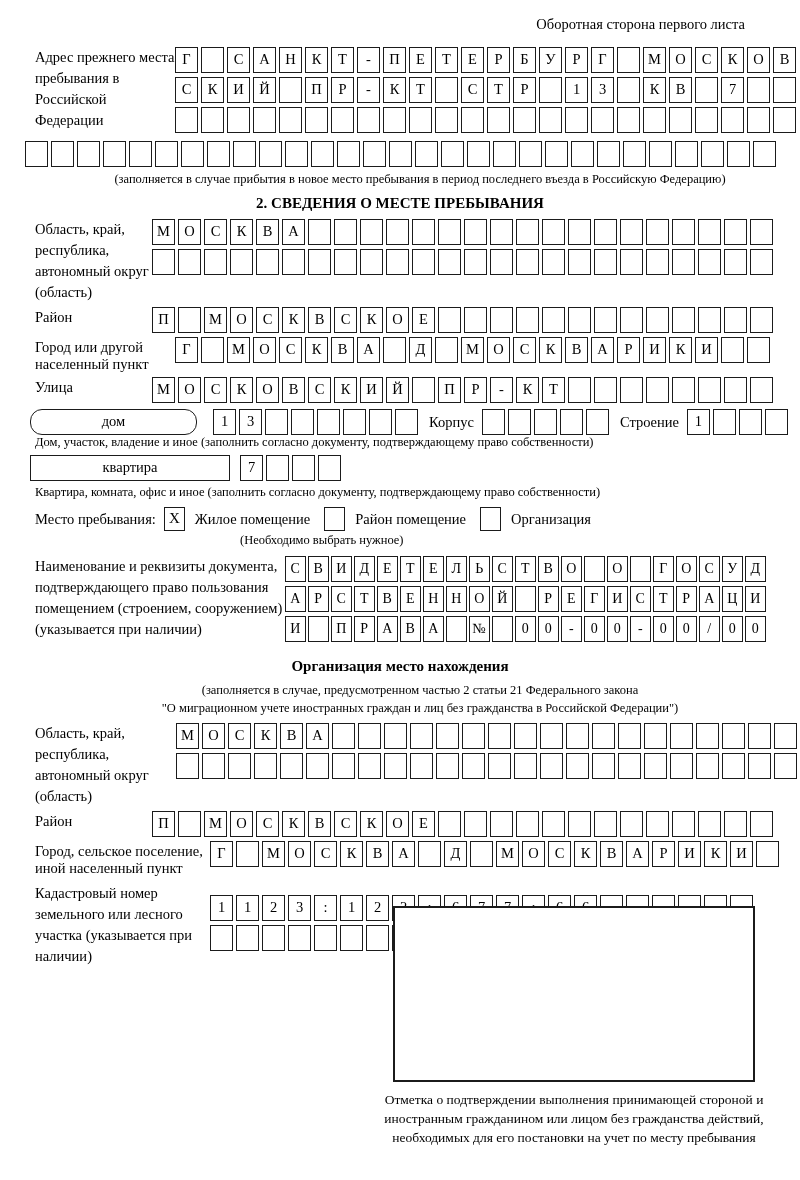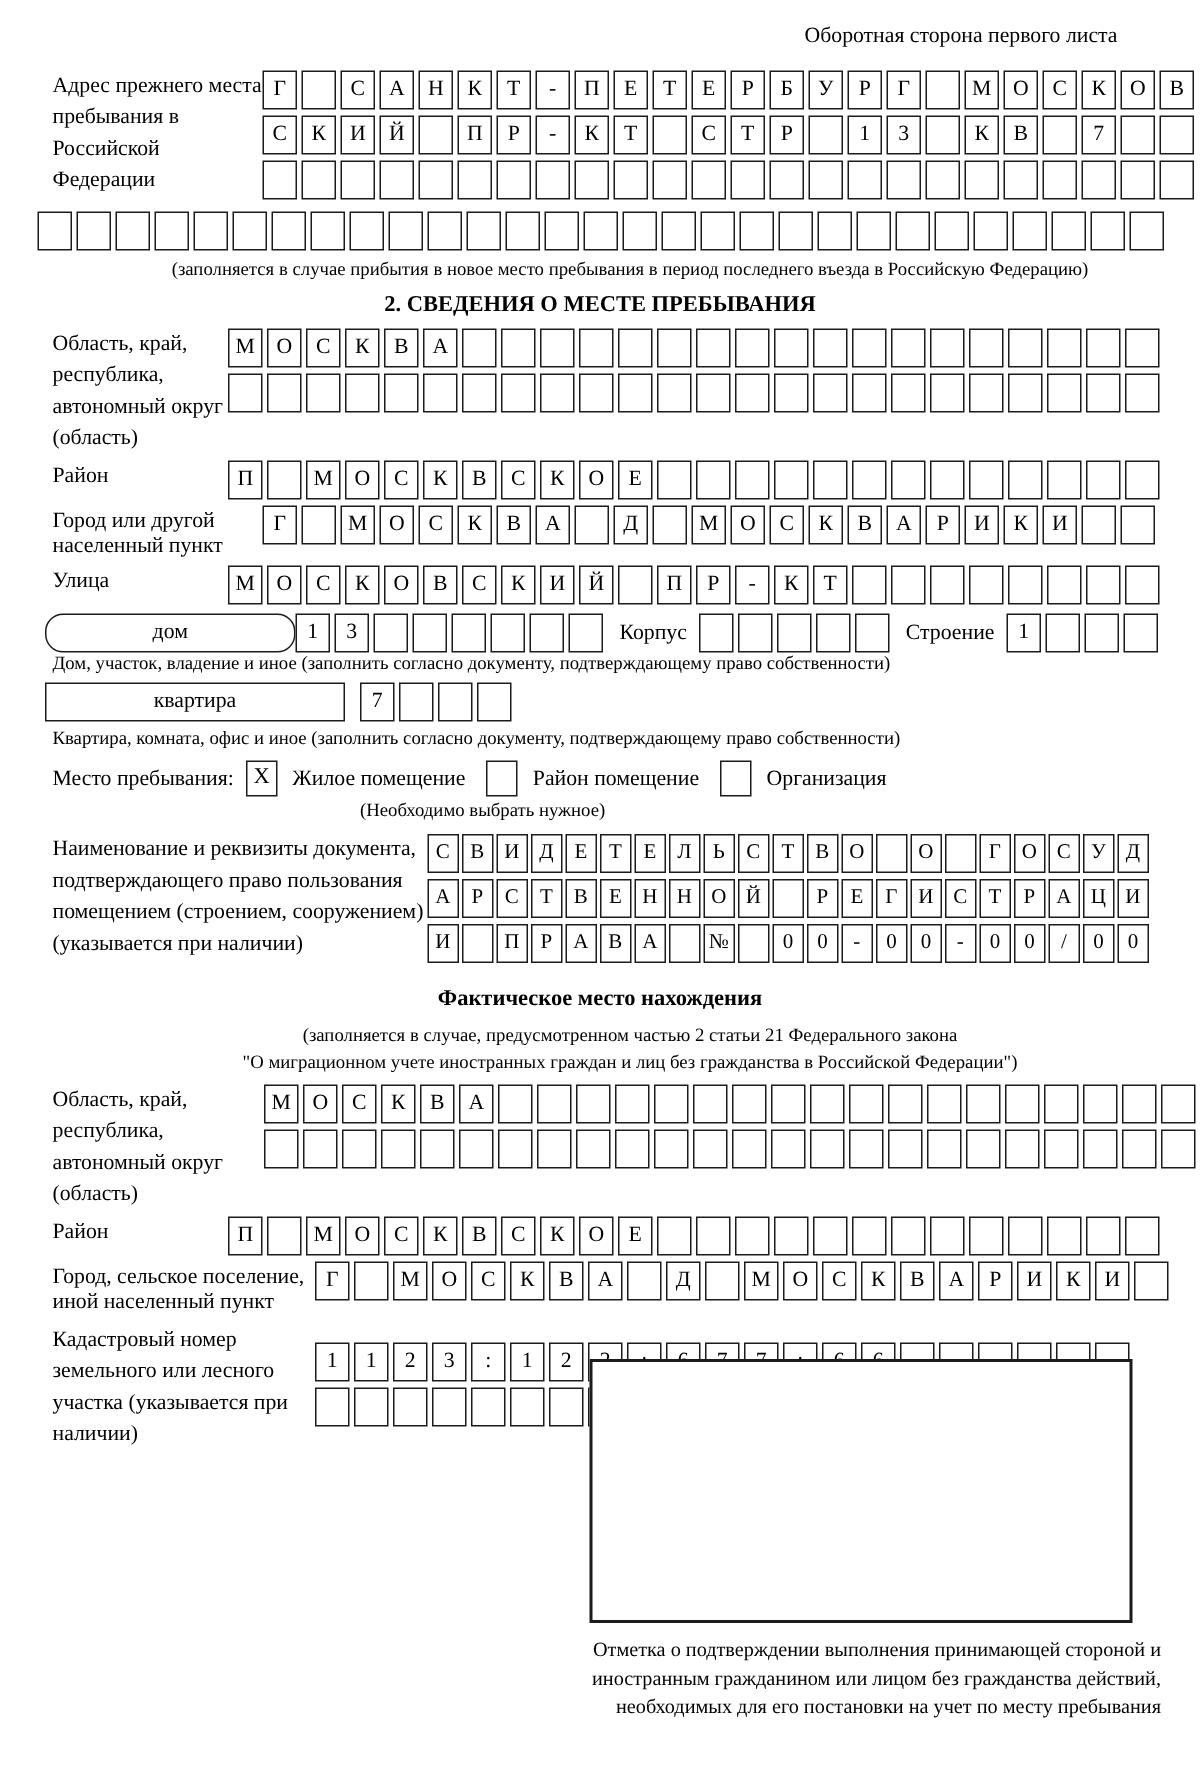--- a/index.html
+++ b/index.html
@@ -40,21 +40,21 @@
   .row-full { margin:4px 0 0 25px; }
   .note-prev { margin-top:5px; }
   .title-s2 { margin-top:8px; }
 
   .g-region2 { margin:7px 0 0 35px; }  .g-region2 .label { width:117px; }
   .g-district2 { margin:4px 0 0 35px; } .g-district2 .label { width:117px; }
   .g-city2 { margin:4px 0 0 35px; }    .g-city2 .label { width:140px; line-height:17px; padding-top:2px; }
   .g-street { margin:4px 0 0 35px; }   .g-street .label { width:117px; }
 
   .g-house { margin:6px 0 0 30px; display:flex; align-items:flex-start; }
-  .house-type { width:167px; margin-right:0;border-radius:12px; }
+  .house-type { width:167px; margin-right:16px;border-radius:12px; }
   .inline-label { font-size:14.5px; line-height:26px; margin:0 8px; }
   .note-house { margin:0 0 0 35px; }
   .g-apt { margin:5px 0 0 30px; display:flex; }
   .apt-type { width:200px; margin-right:10px; }
   .note-apt { margin:4px 0 0 35px; }
 
   .g-stay { margin:7px 0 0 35px; display:flex; align-items:center; }
   .g-stay .label { margin-right:8px; }
   .stay-opt-label { font-size:14.5px; margin:0 14px 0 10px; }
   .note-stay { margin:2px 0 0 240px; }
@@ -66,21 +66,21 @@
   .fact-notes { margin-top:6px; line-height:18px; }
 
   .g-region3 { margin:6px 0 0 35px; }  .g-region3 .label { width:147px; }
   .g-district3 { margin:4px 0 0 35px; } .g-district3 .label { width:117px; }
   .g-city3 { margin:4px 0 0 35px; }    .g-city3 .label { width:175px; line-height:17px; padding-top:2px; }
   .g-cad { margin:6px 0 0 35px; }      .g-cad .label { width:175px; }
   .g-cad .rows { padding-top:12px; }
 
   .stamp-wrap { position:absolute; left:393px; top:906px; width:362px; }
   .stamp-box { width:362px; height:176px; border:2px solid #1b1b1b; background:#fff; }
-  .stamp-caption { margin-top:8px; width:400px; margin-left:-19px; text-align:right; font-size:13.5px; line-height:19px; }
+  .stamp-caption { margin-top:8px; width:400px; margin-left:-19px; text-align:center; font-size:13.5px; line-height:19px; }
 </style>
 </head>
 <body>
 
 <div class="corner">Оборотная сторона первого листа</div>
 
 <div class="group g-prev">
   <div class="label">Адрес прежнего места пребывания в Российской Федерации</div>
   <div class="rows">
     <div class="boxes">
@@ -465,21 +465,21 @@
         <span class="box">-</span>
         <span class="box">0</span>
         <span class="box">0</span>
         <span class="box">/</span>
         <span class="box">0</span>
         <span class="box">0</span>
       </div>
   </div>
 </div>
 
-<div class="title title-fact">Фактическое место нахождения</div>
+<div class="title title-fact">Организация место нахождения</div>
 <div class="note center fact-notes">
   <div>(заполняется в случае, предусмотренном частью 2 статьи 21 Федерального закона</div>
   <div>"О миграционном учете иностранных граждан и лиц без гражданства в Российской Федерации")</div>
 </div>
 
 <div class="group g-region3">
   <div class="label">Область, край, республика, автономный округ (область)</div>
   <div class="rows">
     <div class="boxes">
         <span class="box">М</span>

